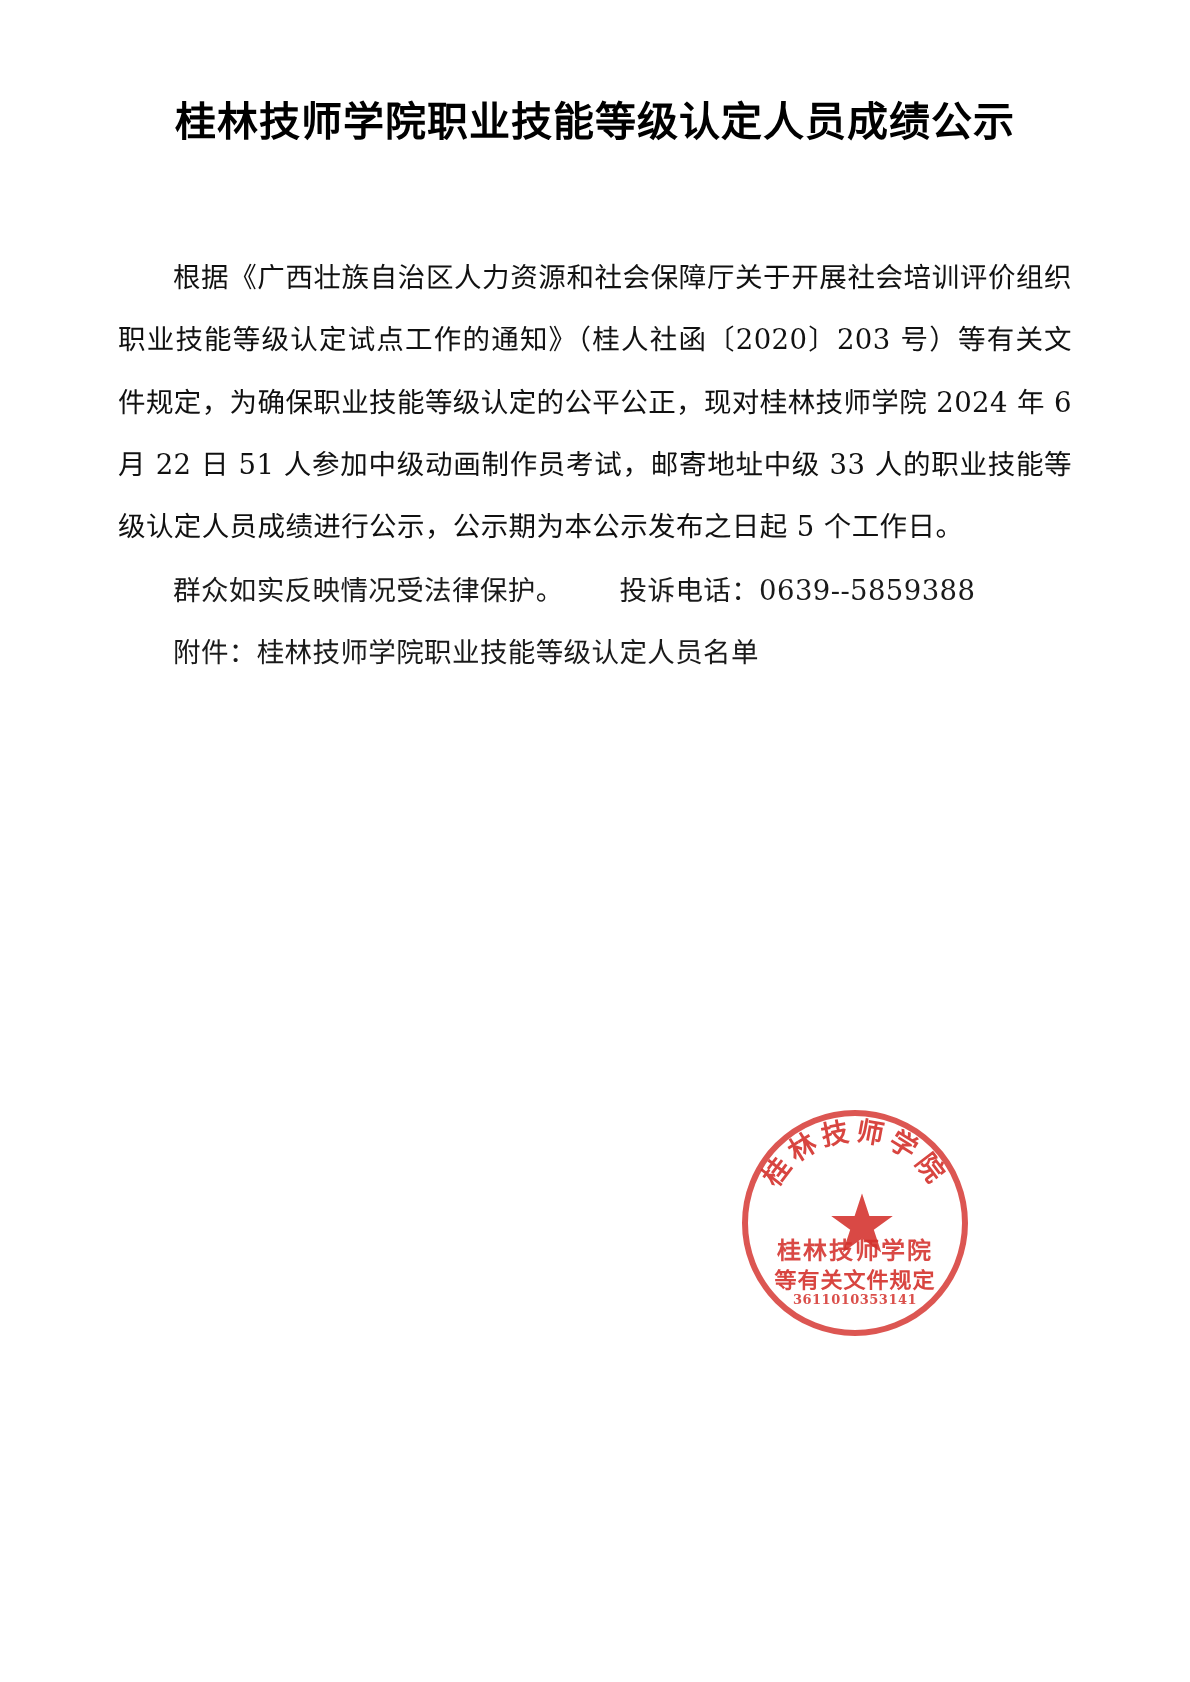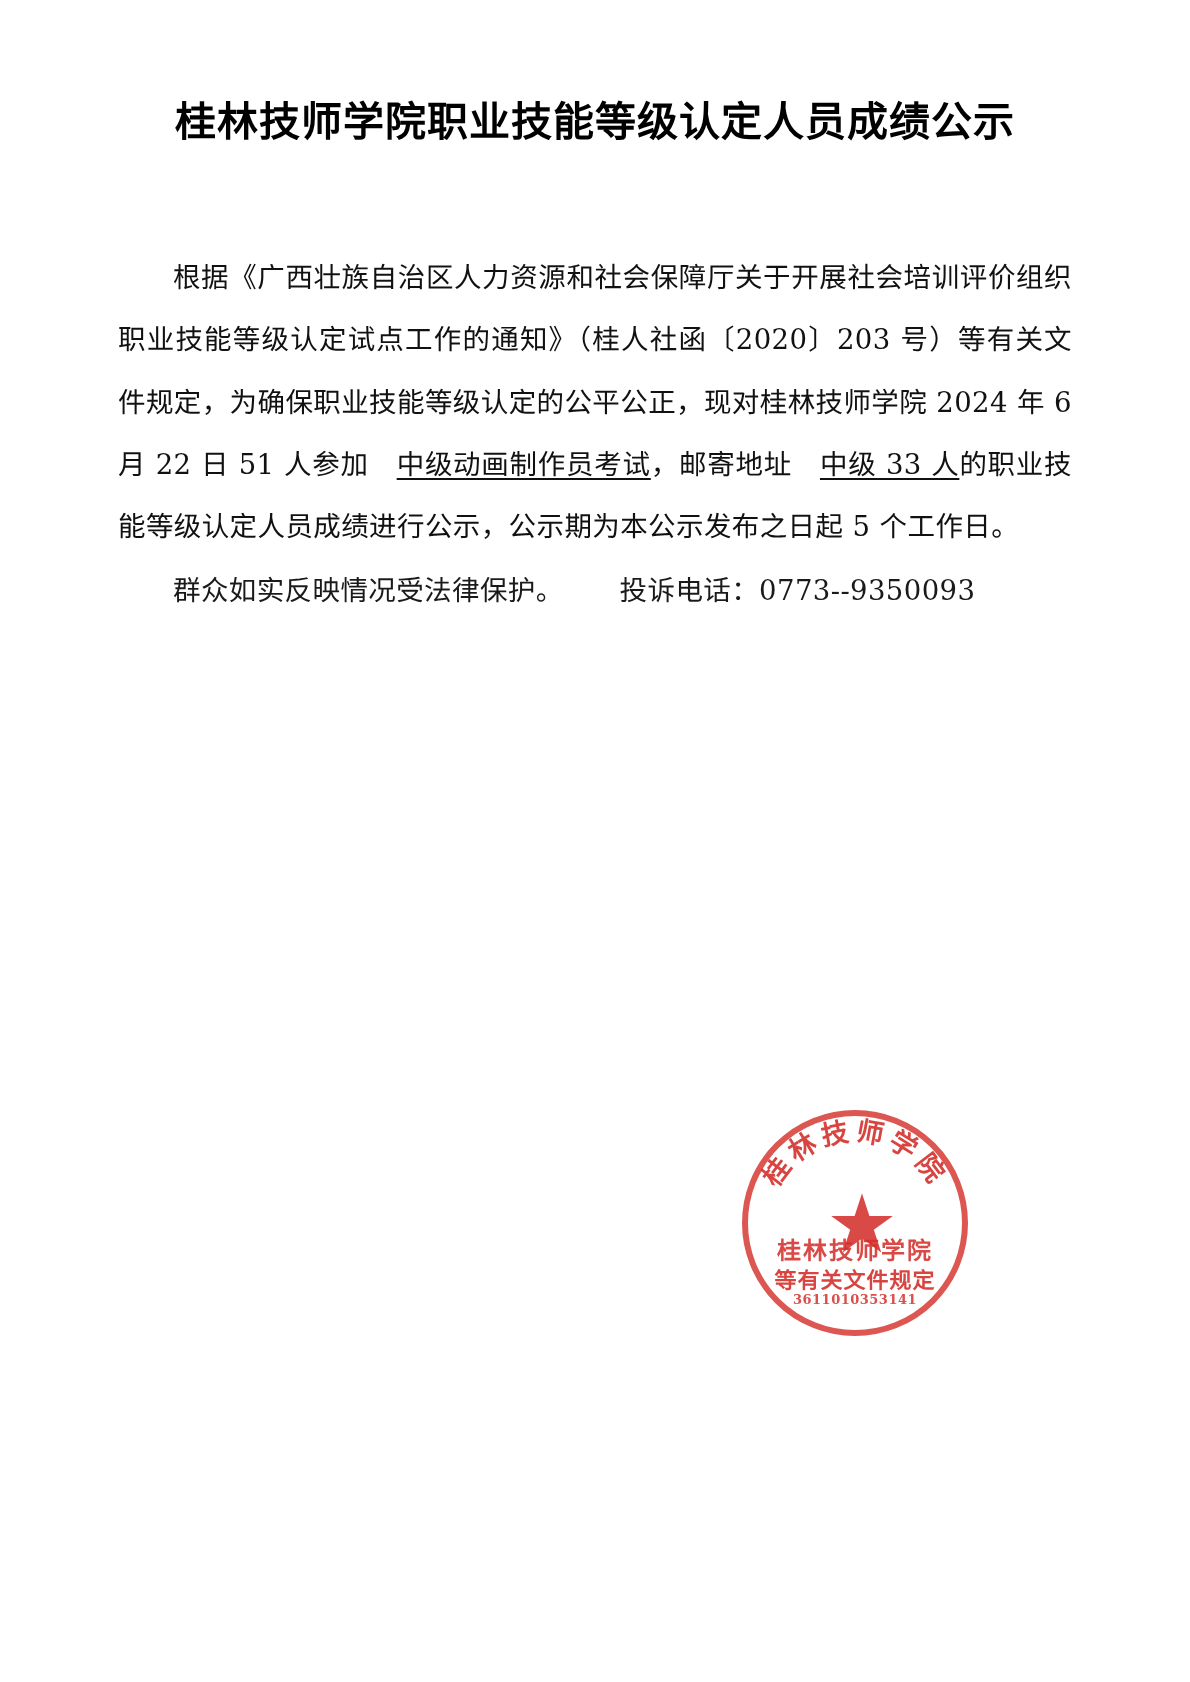--- a/index.html
+++ b/index.html
@@ -39,23 +39,21 @@
     font-size: 27.5px;
     line-height: 2.26;
     margin: 0 0 2px 0;
     text-align: justify;
     text-justify: inter-ideograph;
     text-indent: 2em;
     color: #111;
     letter-spacing: 0.4px;
   }
   .u {
-    text-decoration: underline;
     text-underline-offset: 4px;
-    margin-left: 28px;
   }
   .line-row {
     font-size: 27.5px;
     line-height: 2.26;
     text-indent: 2em;
     letter-spacing: 0.4px;
     margin: 0;
   }
   .gap-inline {
     display: inline-block;
@@ -153,22 +151,23 @@
 
 <div class="page">
 
   <h1 class="doc-title">桂林技师学院职业技能等级认定人员成绩公示</h1>
 
   <div class="body-block">
 
     <p class="para"><span>根据《广西壮族自治区人力资源和社会保障厅关于开展社会培训评价组织职业技能等级认定试点工作的通知》（桂人社函〔2020〕203 号）等有关文件规定，为确保职业技能等级认定的公平公正，现对桂林技师学院 2024 年 6 月 22 日 51 人参加</span><span class="u">中级动画制作员考试</span><span>，邮寄地址</span><span class="u">中级 33 人</span><span>的职业技能等级认定人员成绩进行公示，公示期为本公示发布之日起 5 个工作日。</span></p>
 
 
-    <p class="line-row"><span>群众如实反映情况受法律保护。</span><span class="gap-inline"></span><span>投诉电话：0773--9350093</span></p>
+    <p class="line-row"><span>群众如实反映情况受法律保护。</span><span class="gap-inline"></span><span>投诉电话：0639--5859388</span></p>
 
+    <p class="line-row">附件：桂林技师学院职业技能等级认定人员名单</p>
 
   </div>
 
   <div class="seal-wrap">
     <div class="seal"></div>
     <svg class="seal-arc" viewBox="0 0 226 226">
       <defs>
         <path id="arcpath" d="M 26 118 A 87 87 0 0 1 200 118"></path>
       </defs>
       <text>

